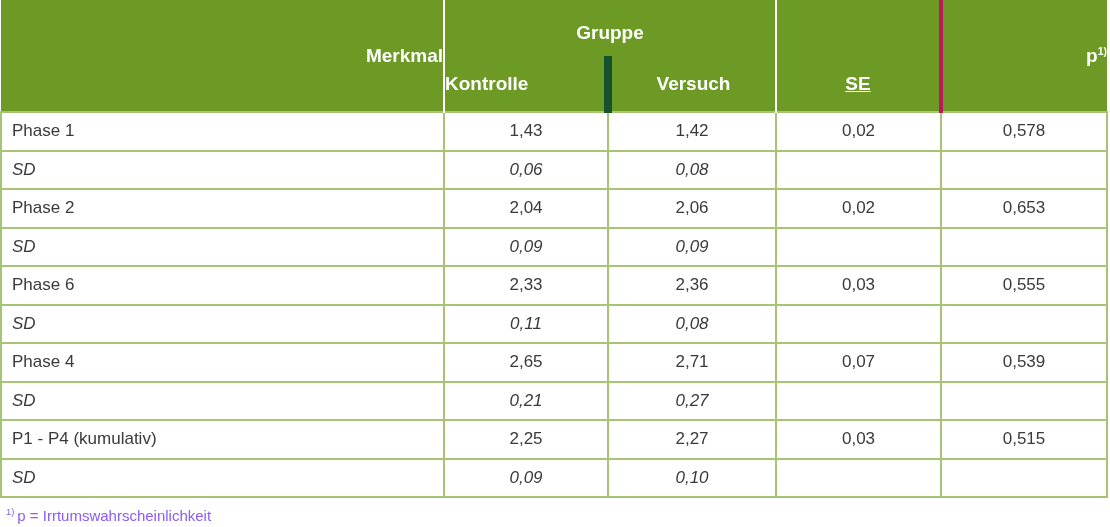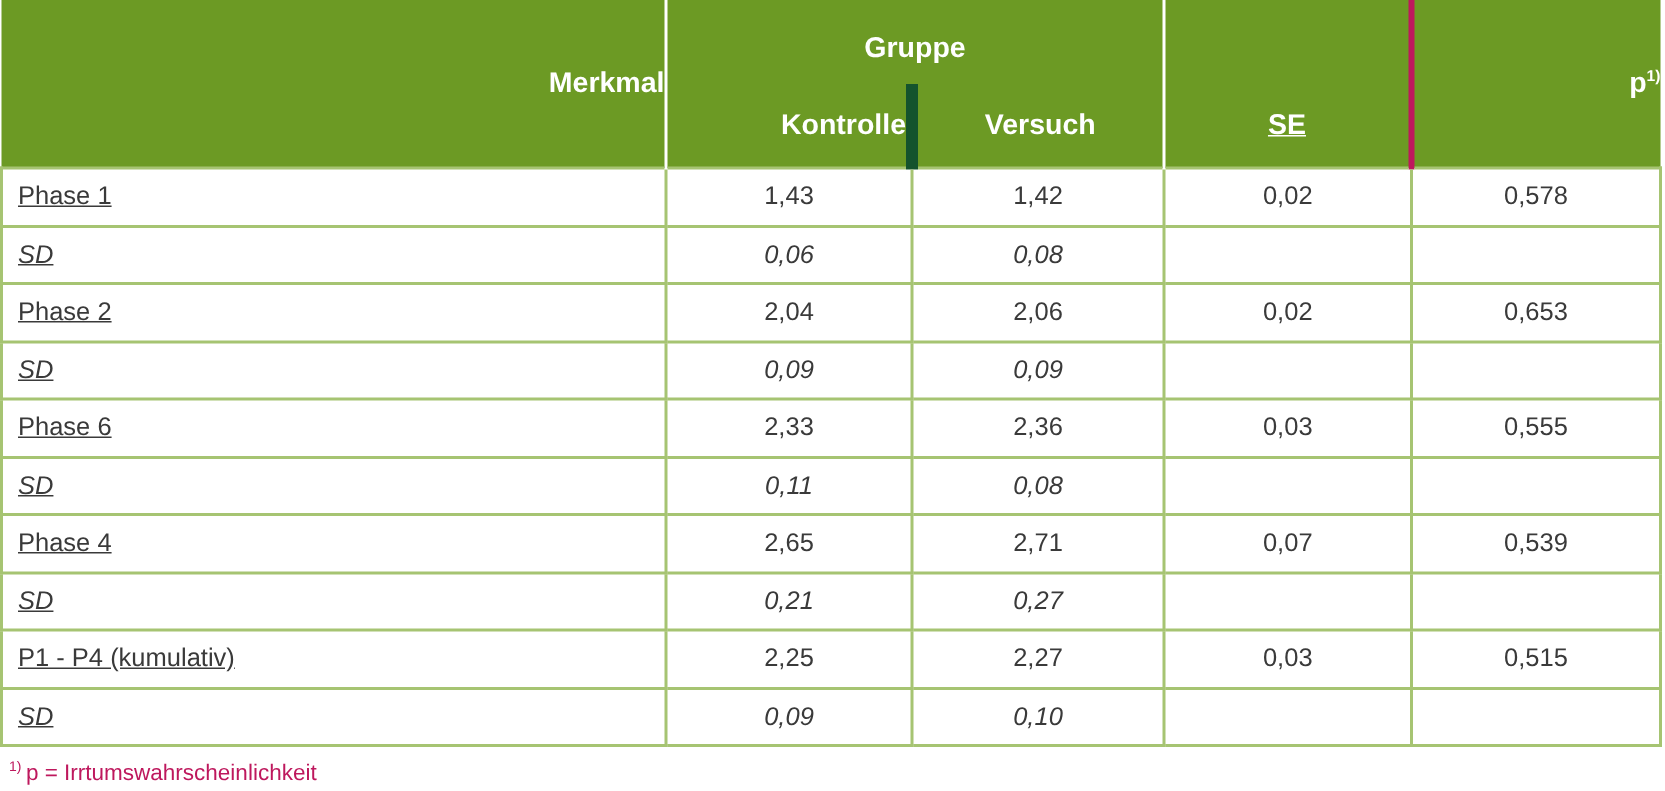--- a/index.html
+++ b/index.html
@@ -34,21 +34,21 @@
     border-right: 2px solid #ffffff;
     margin-top: 28px;
   }
   th.h-gruppe {
     text-align: center;
     vertical-align: middle;
     padding-top: 10px;
     height: 46px;
   }
   th.h-kontrolle {
-    text-align: right;
+    text-align: left;
     vertical-align: middle;
     height: 55px;
   }
   th.h-versuch {
     text-align: center;
     vertical-align: middle;
     border-left: 8px solid #14532d;
   }
   th.h-se {
     text-align: center;
@@ -75,31 +75,30 @@
     height: 36.5px;
     font-size: 17px;
     color: #3a3a3a;
     text-align: center;
     padding: 0;
     background: #ffffff;
   }
   tbody td.c-label {
     text-align: left;
     padding-left: 10px;
-    text-decoration: underline;
   }
   tr.sd-row td {
     font-style: italic;
   }
 
   
   .footnote {
     margin: 9px 0 0 6px;
     font-size: 15px;
-    color: #be185d;
+    color: #8b5cf6;
   }
   .footnote sup {
     font-size: 0.62em;
     vertical-align: super;
     line-height: 0;
     margin-right: 3px;
   }
 </style>
 </head>
 <body>

